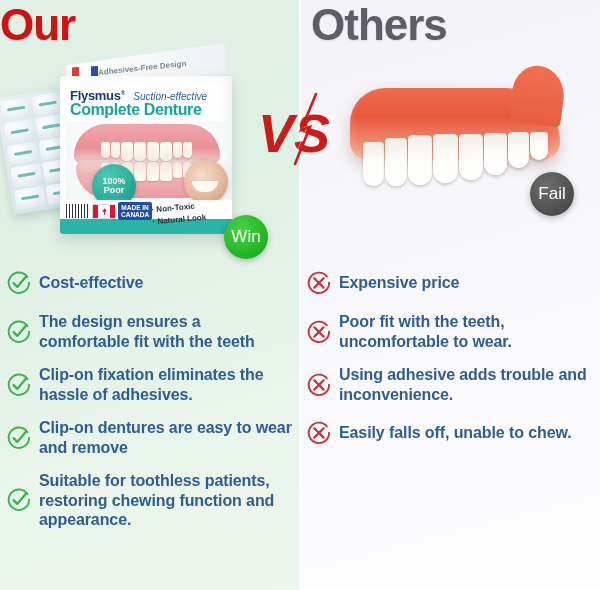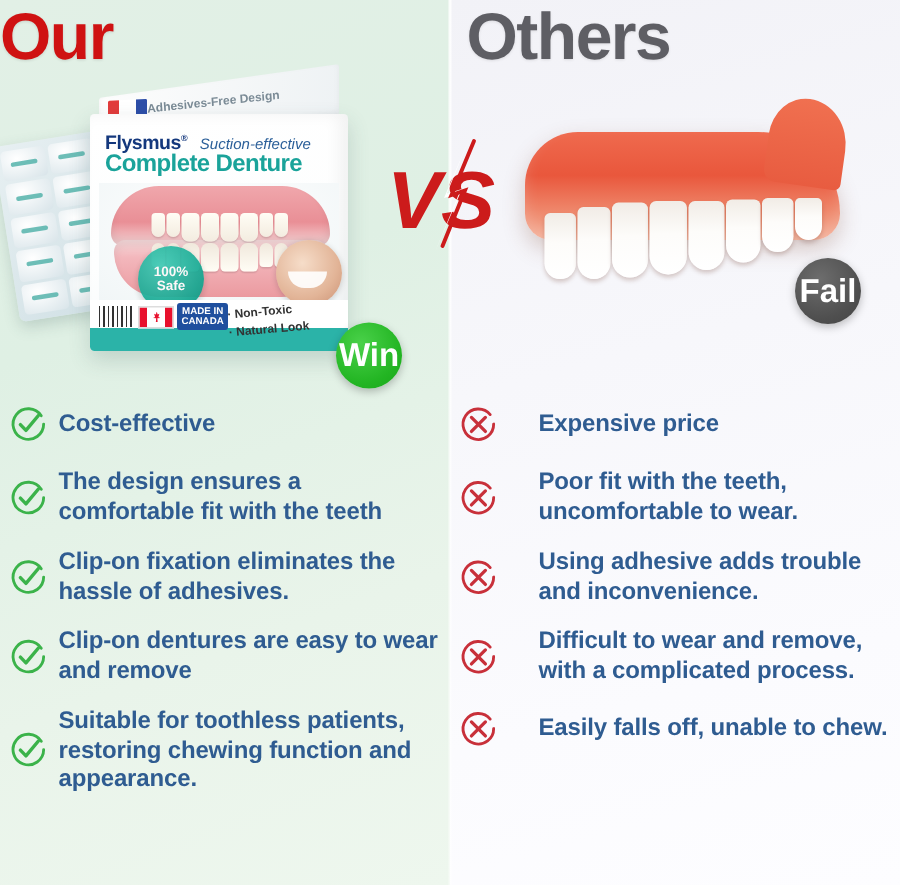--- a/index.html
+++ b/index.html
@@ -165,21 +165,21 @@
   }
 
   
   .vs{
     position:absolute;left:256px;top:92px;width:92px;height:76px;z-index:6;
   }
 
   
   .pill{
     position:absolute;border-radius:50%;display:flex;align-items:center;justify-content:center;
-    color:#fff;font-weight:bold;font-size:22px;z-index:5;
+    color:#fff;font-weight:normal;font-size:17px;z-index:5;
     box-shadow:0 2px 6px rgba(0,0,0,.25);
   }
   .pill-win{left:224px;top:215px;width:44px;height:44px;background:radial-gradient(circle at 38% 32%,#4ad14a,#23b523 65%,#1aa51a);}
   .pill-fail{left:530px;top:172px;width:44px;height:44px;background:radial-gradient(circle at 38% 32%,#6d6d6d,#4f4f4f 65%,#444);}
 
   
   .fake-denture{
     position:absolute;left:50px;top:40px;width:210px;height:110px;
   }
   .fd-gum{
@@ -208,21 +208,21 @@
     padding:0 8px 0 6px;
   }
   .row{
     display:flex;align-items:center;gap:7px;margin-bottom:14px;min-height:30px;
   }
   .ico{flex:0 0 auto;width:26px;height:26px;}
   .row-txt{
     font-size:16px;line-height:1.22;color:#2f5c91;font-weight:700;
     letter-spacing:-.1px;
   }
-  .list-right .row-txt{color:#2f5c91;margin-left:20px;}
+  .list-right .row-txt{color:#2f5c91;}
 </style>
 </head>
 <body>
 
 <div class="board">
 
   <div class="panel panel-left">
 
     <div class="heading heading-our">Our</div>
 
@@ -286,21 +286,21 @@
               <div class="tooth"></div>
               <div class="tooth"></div>
               <div class="tooth"></div>
               <div class="tooth sm"></div>
               <div class="tooth sm"></div>
             </div>
           </div>
 
           <div class="seal">
             <span>100%</span>
-            <span>Safe</span>
+            <span>Poor</span>
           </div>
 
           <div class="person"></div>
 
           <div class="box-footer">
             <div class="barcode"></div>
             <div class="made-badge">
               <div class="ca-flag"></div>
               <div class="made-txt">
                 <div>MADE IN</div>
@@ -416,29 +416,20 @@
       <div class="row">
         <span class="ico">
           <svg viewBox="0 0 26 26" width="26" height="26">
             <path d="M20.8 6.4a10.2 10.2 0 1 0 2.3 6.3" fill="none" stroke="#c8303a" stroke-width="1.9" stroke-linecap="round"></path>
             <path d="M8.3 8.3l9.3 9.3M17.6 8.3l-9.3 9.3" fill="none" stroke="#c8303a" stroke-width="2.2" stroke-linecap="round"></path>
           </svg>
         </span>
         <span class="row-txt">Using adhesive adds trouble and inconvenience.</span>
       </div>
 
-      <div class="row">
-        <span class="ico">
-          <svg viewBox="0 0 26 26" width="26" height="26">
-            <path d="M20.8 6.4a10.2 10.2 0 1 0 2.3 6.3" fill="none" stroke="#c8303a" stroke-width="1.9" stroke-linecap="round"></path>
-            <path d="M8.3 8.3l9.3 9.3M17.6 8.3l-9.3 9.3" fill="none" stroke="#c8303a" stroke-width="2.2" stroke-linecap="round"></path>
-          </svg>
-        </span>
-        <span class="row-txt">Difficult to wear and remove, with a complicated process.</span>
-      </div>
 
       <div class="row">
         <span class="ico">
           <svg viewBox="0 0 26 26" width="26" height="26">
             <path d="M20.8 6.4a10.2 10.2 0 1 0 2.3 6.3" fill="none" stroke="#c8303a" stroke-width="1.9" stroke-linecap="round"></path>
             <path d="M8.3 8.3l9.3 9.3M17.6 8.3l-9.3 9.3" fill="none" stroke="#c8303a" stroke-width="2.2" stroke-linecap="round"></path>
           </svg>
         </span>
         <span class="row-txt">Easily falls off, unable to chew.</span>
       </div>

